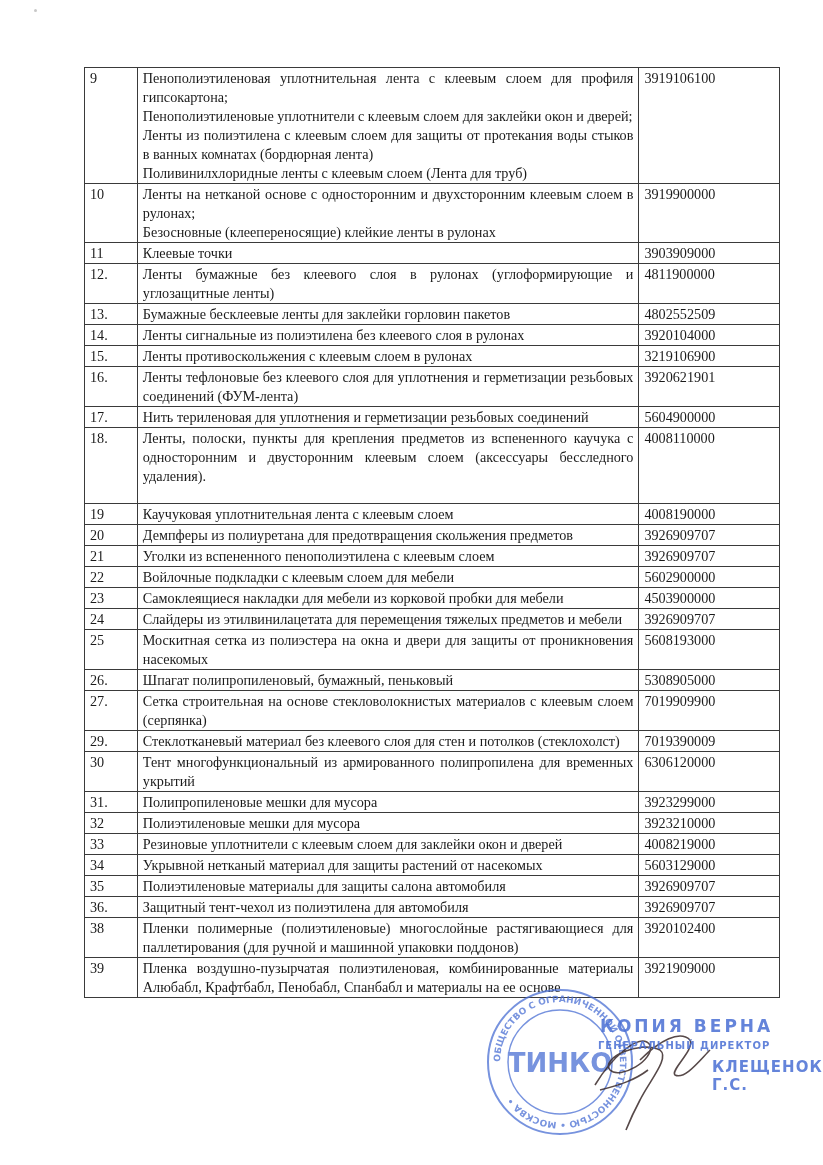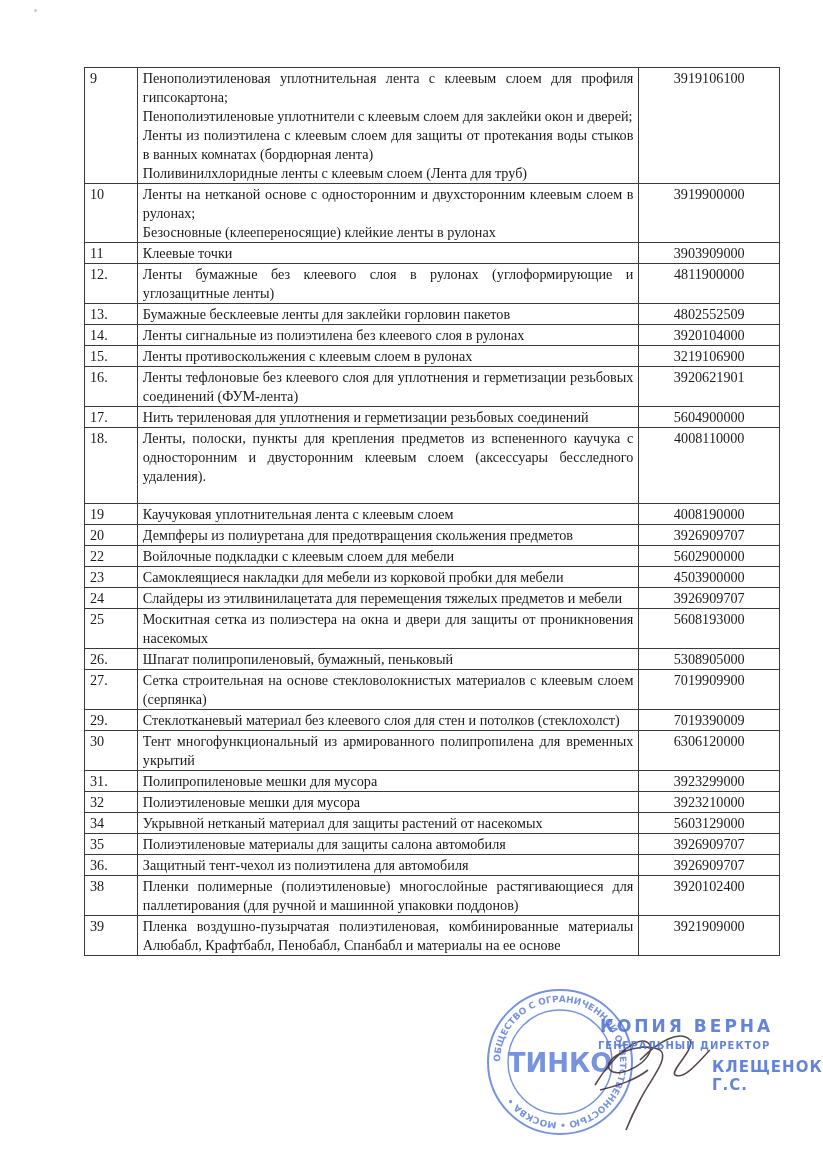--- a/index.html
+++ b/index.html
@@ -11,21 +11,21 @@
   .page { position: absolute; left: 0; top: 0; width: 823px; height: 1165px; }
   table.reg {
     position: absolute; left: 84px; top: 67px; width: 696px;
     border-collapse: collapse; font-size: 14.2px; line-height: 19px;
   }
   table.reg td {
     border: 1px solid #3a3a3a; vertical-align: top; padding: 1px 5px 0 5px;
   }
   td.num { width: 42px; }
   td.desc { width: 493px; text-align: justify; }
-  td.code { width: 130px; text-align: center; }
+  td.code { width: 130px; }
   .line { display: block; }
   .pad-row td.desc { height: 74px; }
   .stamp-layer { position: absolute; left: 0; top: 0; width: 823px; height: 1165px; pointer-events: none; }
   .stamp-text { position: absolute; color: #4a6fd4; font-family: "DejaVu Sans", sans-serif; font-weight: bold; letter-spacing: 1px; opacity: 0.85; }
   .st1 { left: 600px; top: 1016px; font-size: 17px; letter-spacing: 3px; }
   .st2 { left: 598px; top: 1040px; font-size: 10px; }
   .st3 { left: 712px; top: 1058px; font-size: 15px; }
   .scan-dot { position: absolute; left: 34px; top: 9px; width: 3px; height: 3px; background: #c8c8c8; border-radius: 50%; }
 </style>
 </head>
@@ -118,20 +118,27 @@
           <td class="code">4008190000</td>
         </tr>
         <tr>
           <td class="num">20</td>
           <td class="desc">
             <span class="line">Демпферы из полиуретана для предотвращения скольжения предметов</span>
           </td>
           <td class="code">3926909707</td>
         </tr>
         <tr>
+          <td class="num">21</td>
+          <td class="desc">
+            <span class="line">Уголки из  вспененного  пенополиэтилена  с клеевым слоем</span>
+          </td>
+          <td class="code">3926909707</td>
+        </tr>
+        <tr>
           <td class="num">22</td>
           <td class="desc">
             <span class="line">Войлочные подкладки с клеевым слоем для мебели</span>
           </td>
           <td class="code">5602900000</td>
         </tr>
         <tr>
           <td class="num">23</td>
           <td class="desc">
             <span class="line">Самоклеящиеся  накладки  для  мебели из корковой пробки для мебели</span>
@@ -186,20 +193,27 @@
             <span class="line">Полипропиленовые мешки для мусора</span>
           </td>
           <td class="code">3923299000</td>
         </tr>
         <tr>
           <td class="num">32</td>
           <td class="desc">
             <span class="line">Полиэтиленовые мешки для мусора</span>
           </td>
           <td class="code">3923210000</td>
+        </tr>
+        <tr>
+          <td class="num">33</td>
+          <td class="desc">
+            <span class="line">Резиновые уплотнители с клеевым слоем для заклейки окон и дверей</span>
+          </td>
+          <td class="code">4008219000</td>
         </tr>
         <tr>
           <td class="num">34</td>
           <td class="desc">
             <span class="line">Укрывной нетканый материал для защиты растений от насекомых</span>
           </td>
           <td class="code">5603129000</td>
         </tr>
         <tr>
           <td class="num">35</td>

